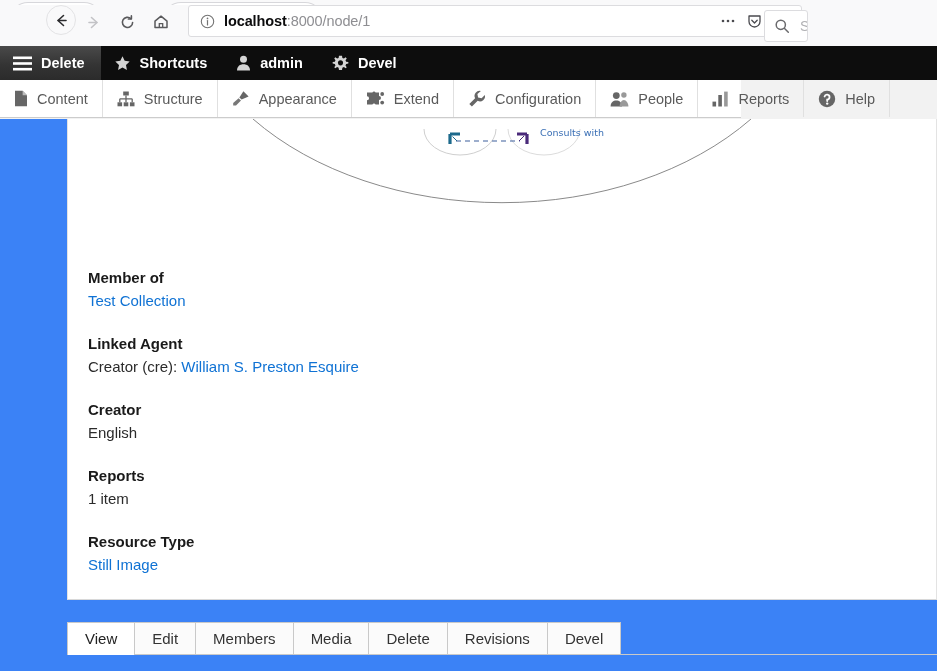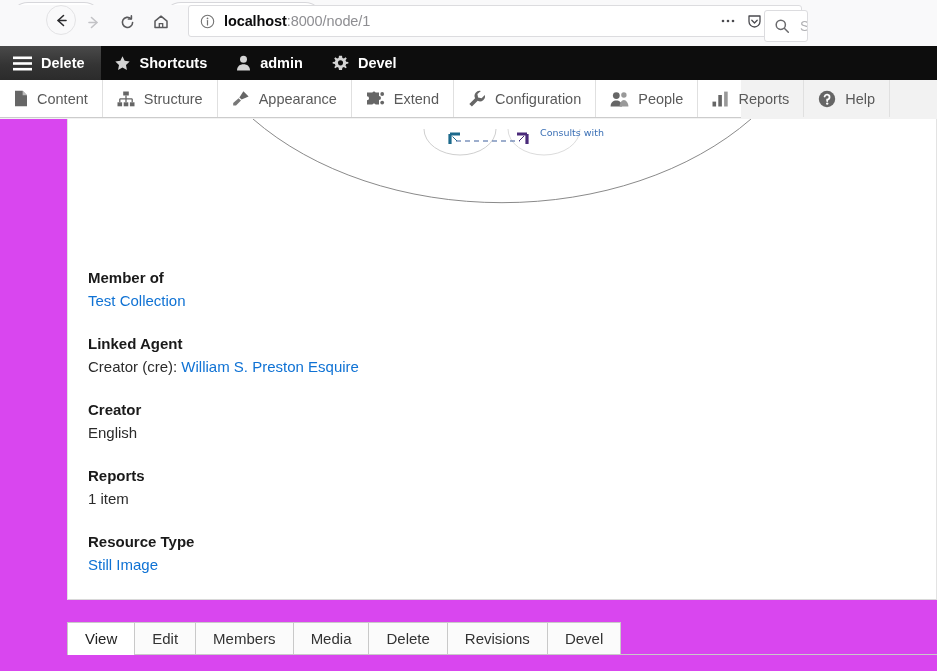--- a/index.html
+++ b/index.html
@@ -116,21 +116,21 @@
     border-right: 1px solid #e0e0e0;
     white-space: nowrap;
   }
   .menu-item .glyph { display:flex; align-items:center; color:#5a5a5a; }
   .menu-filler { flex: 1 1 auto; border-right: none; }
 
   
   #page {
     position: absolute; top: 119px; left: 0;
     width: 937px; height: 552px;
-    background: #d946ef;
+    background: #3b82f6;
     overflow: hidden;
   }
   #content-card {
     position: absolute; top: 0; left: 67px;
     width: 870px; height: 481px;
     background: #fff;
     border-left: 1px solid #e3e3e3;
     border-right: 1px solid #e3e3e3;
     border-bottom: 1px solid #d8d8d8;
   }

